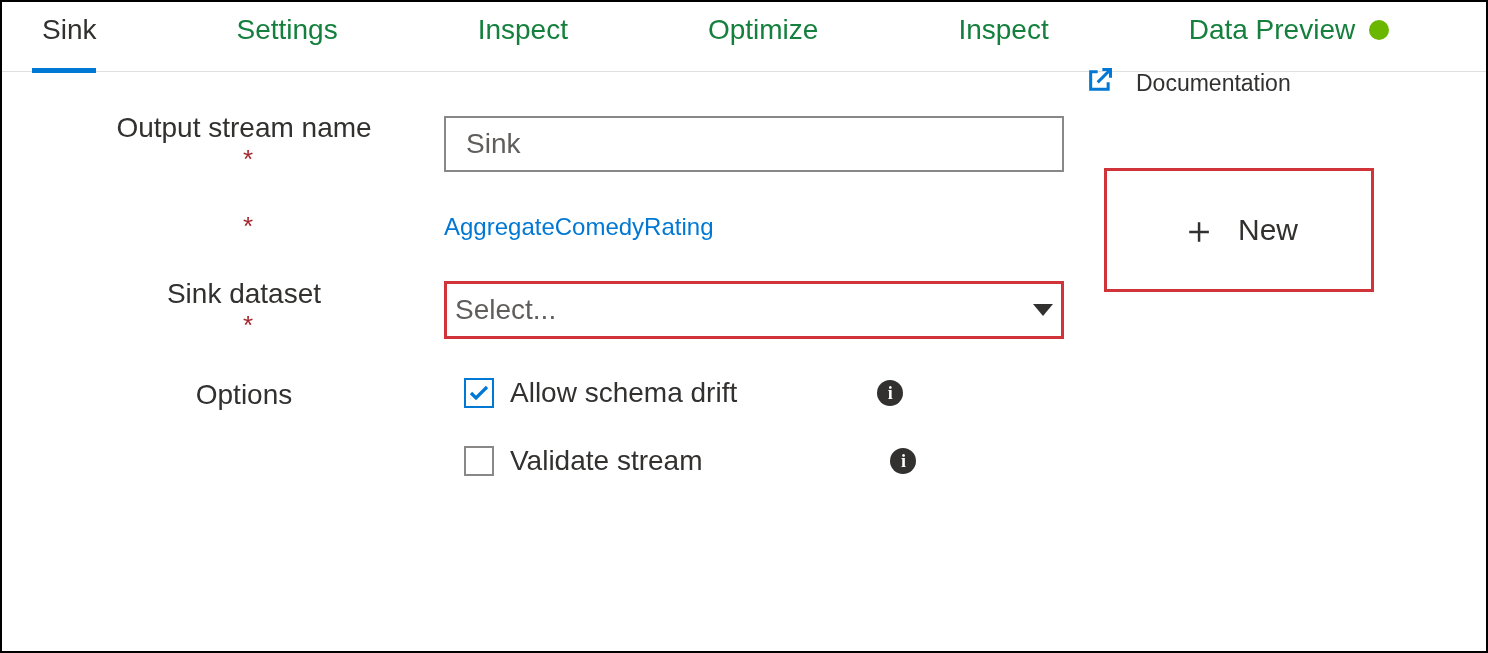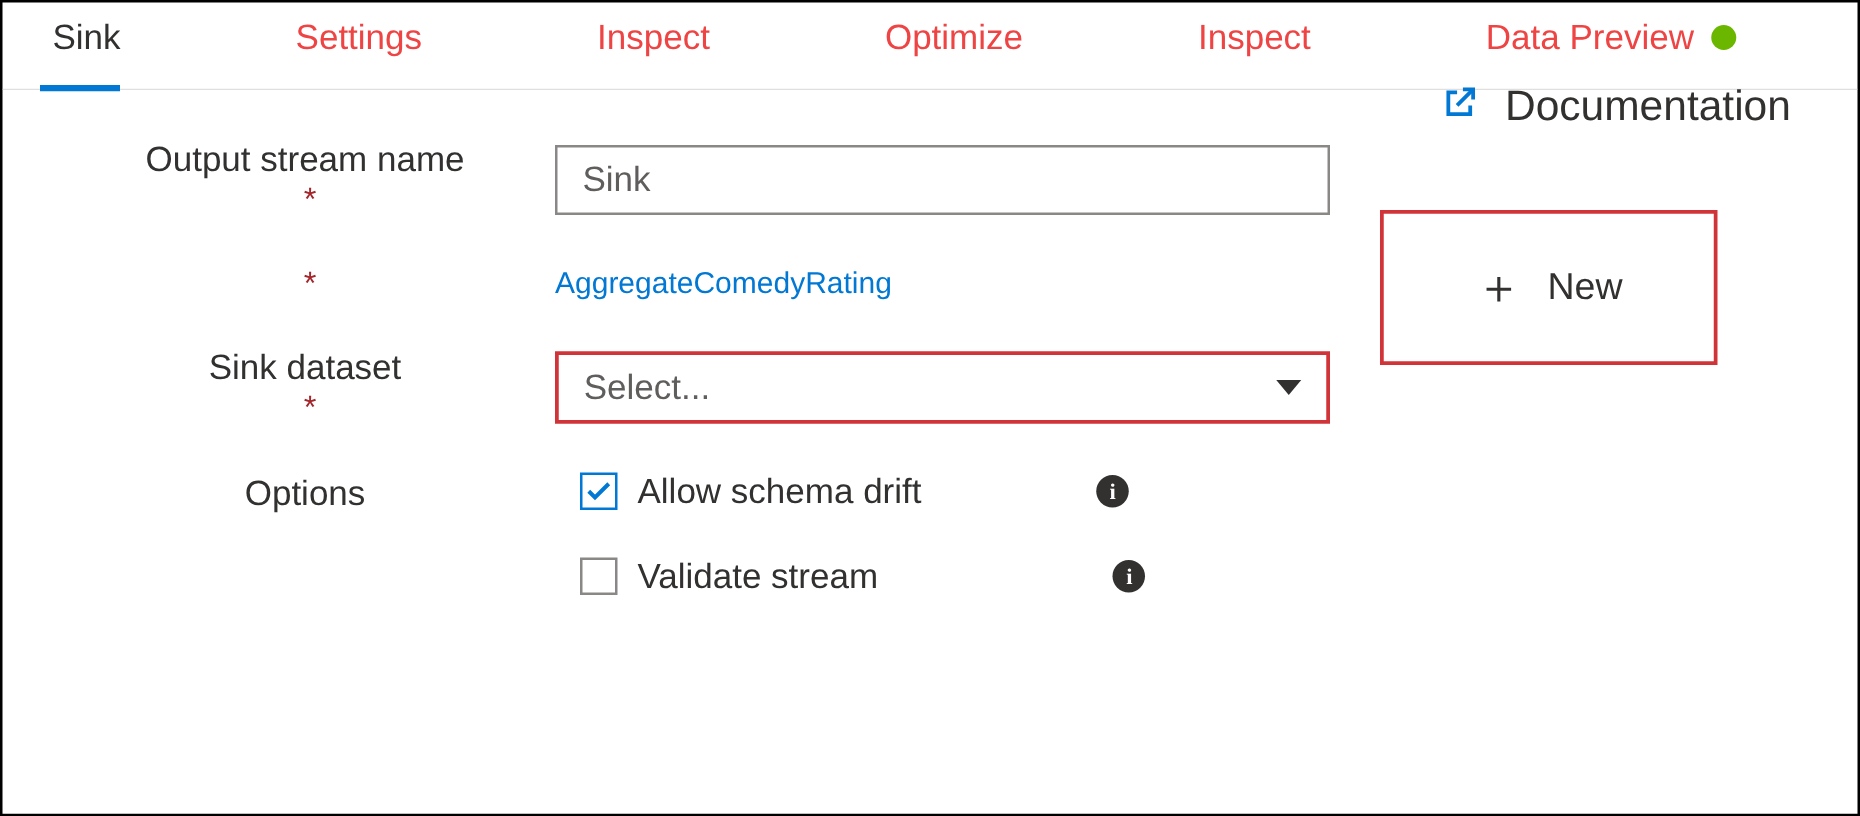--- a/index.html
+++ b/index.html
@@ -19,21 +19,21 @@
   .tabbar {
     display: flex;
     align-items: center;
     border-bottom: 1px solid #e1dfdd;
     padding: 0 30px;
     height: 70px;
     gap: 0;
   }
   .tab {
     font-size: 28px;
-    color: #ef4444;
+    color: #15803d;
     padding: 0 40px 14px 10px;
     margin-right: 90px;
     height: 70px;
     display: flex;
     align-items: center;
     cursor: pointer;
     position: relative;
   }
   .tab.active {
     color: #323130;
@@ -87,21 +87,21 @@
     font-size: 24px;
     color: #0078d4;
   }
   .select {
     width: 648px;
     height: 58px;
     border: 3px solid #d13438;
     display: flex;
     align-items: center;
     justify-content: space-between;
-    padding: 0 20px;
+    padding: 0 8px;
     font-size: 28px;
     color: #605e5c;
     cursor: pointer;
     background: #fff;
   }
   .caret {
     width: 0; height: 0;
     border-left: 10px solid transparent;
     border-right: 10px solid transparent;
     border-top: 12px solid #323130;
@@ -121,26 +121,26 @@
     cursor: pointer;
     background: #fff;
   }
   .plus {
     font-size: 38px;
     font-weight: 300;
     line-height: 1;
   }
   .doc-link {
     position: absolute;
-    left: 1152px;
+    left: 1084px;
     top: -6px;
     display: flex;
     align-items: center;
     gap: 22px;
-    font-size: 34px;
+    font-size: 23px;
     color: #323130;
     cursor: pointer;
   }
   .ext-icon svg { width: 28px; height: 28px; }
   .checkbox {
     width: 30px; height: 30px;
     border: 2px solid #8a8886;
     display: flex; align-items: center; justify-content: center;
     margin-right: 16px;
     background: #fff;

